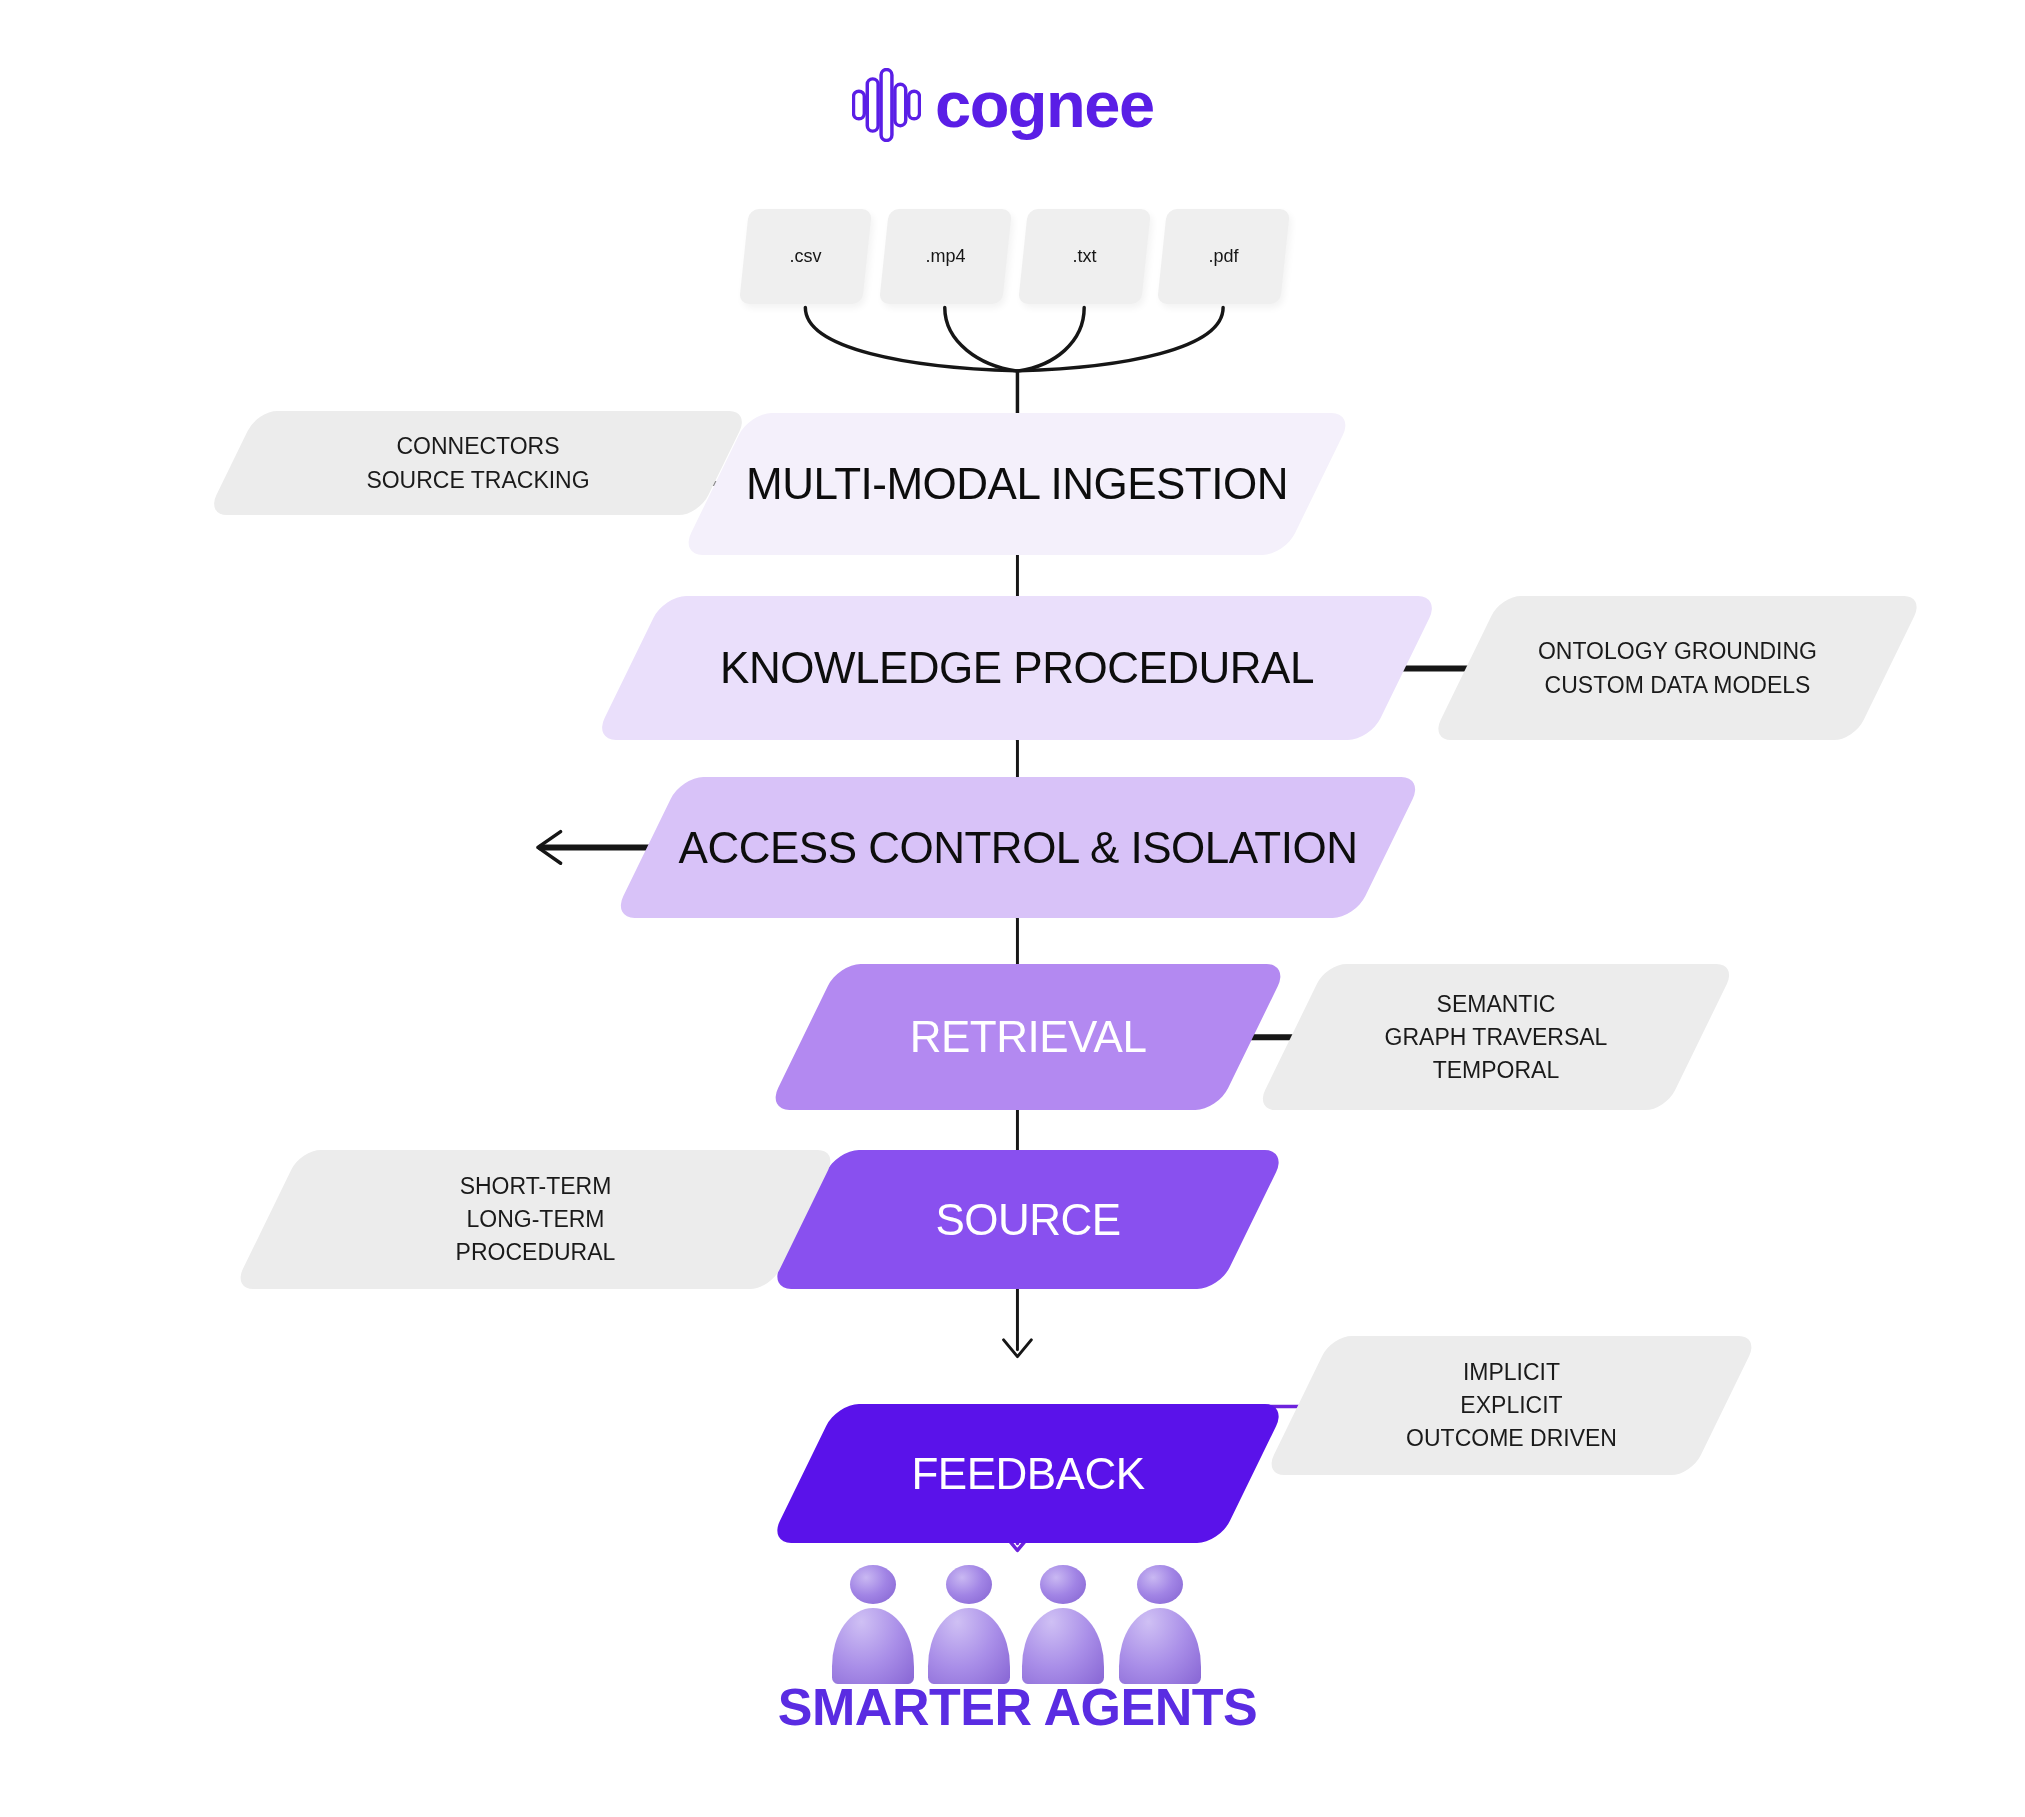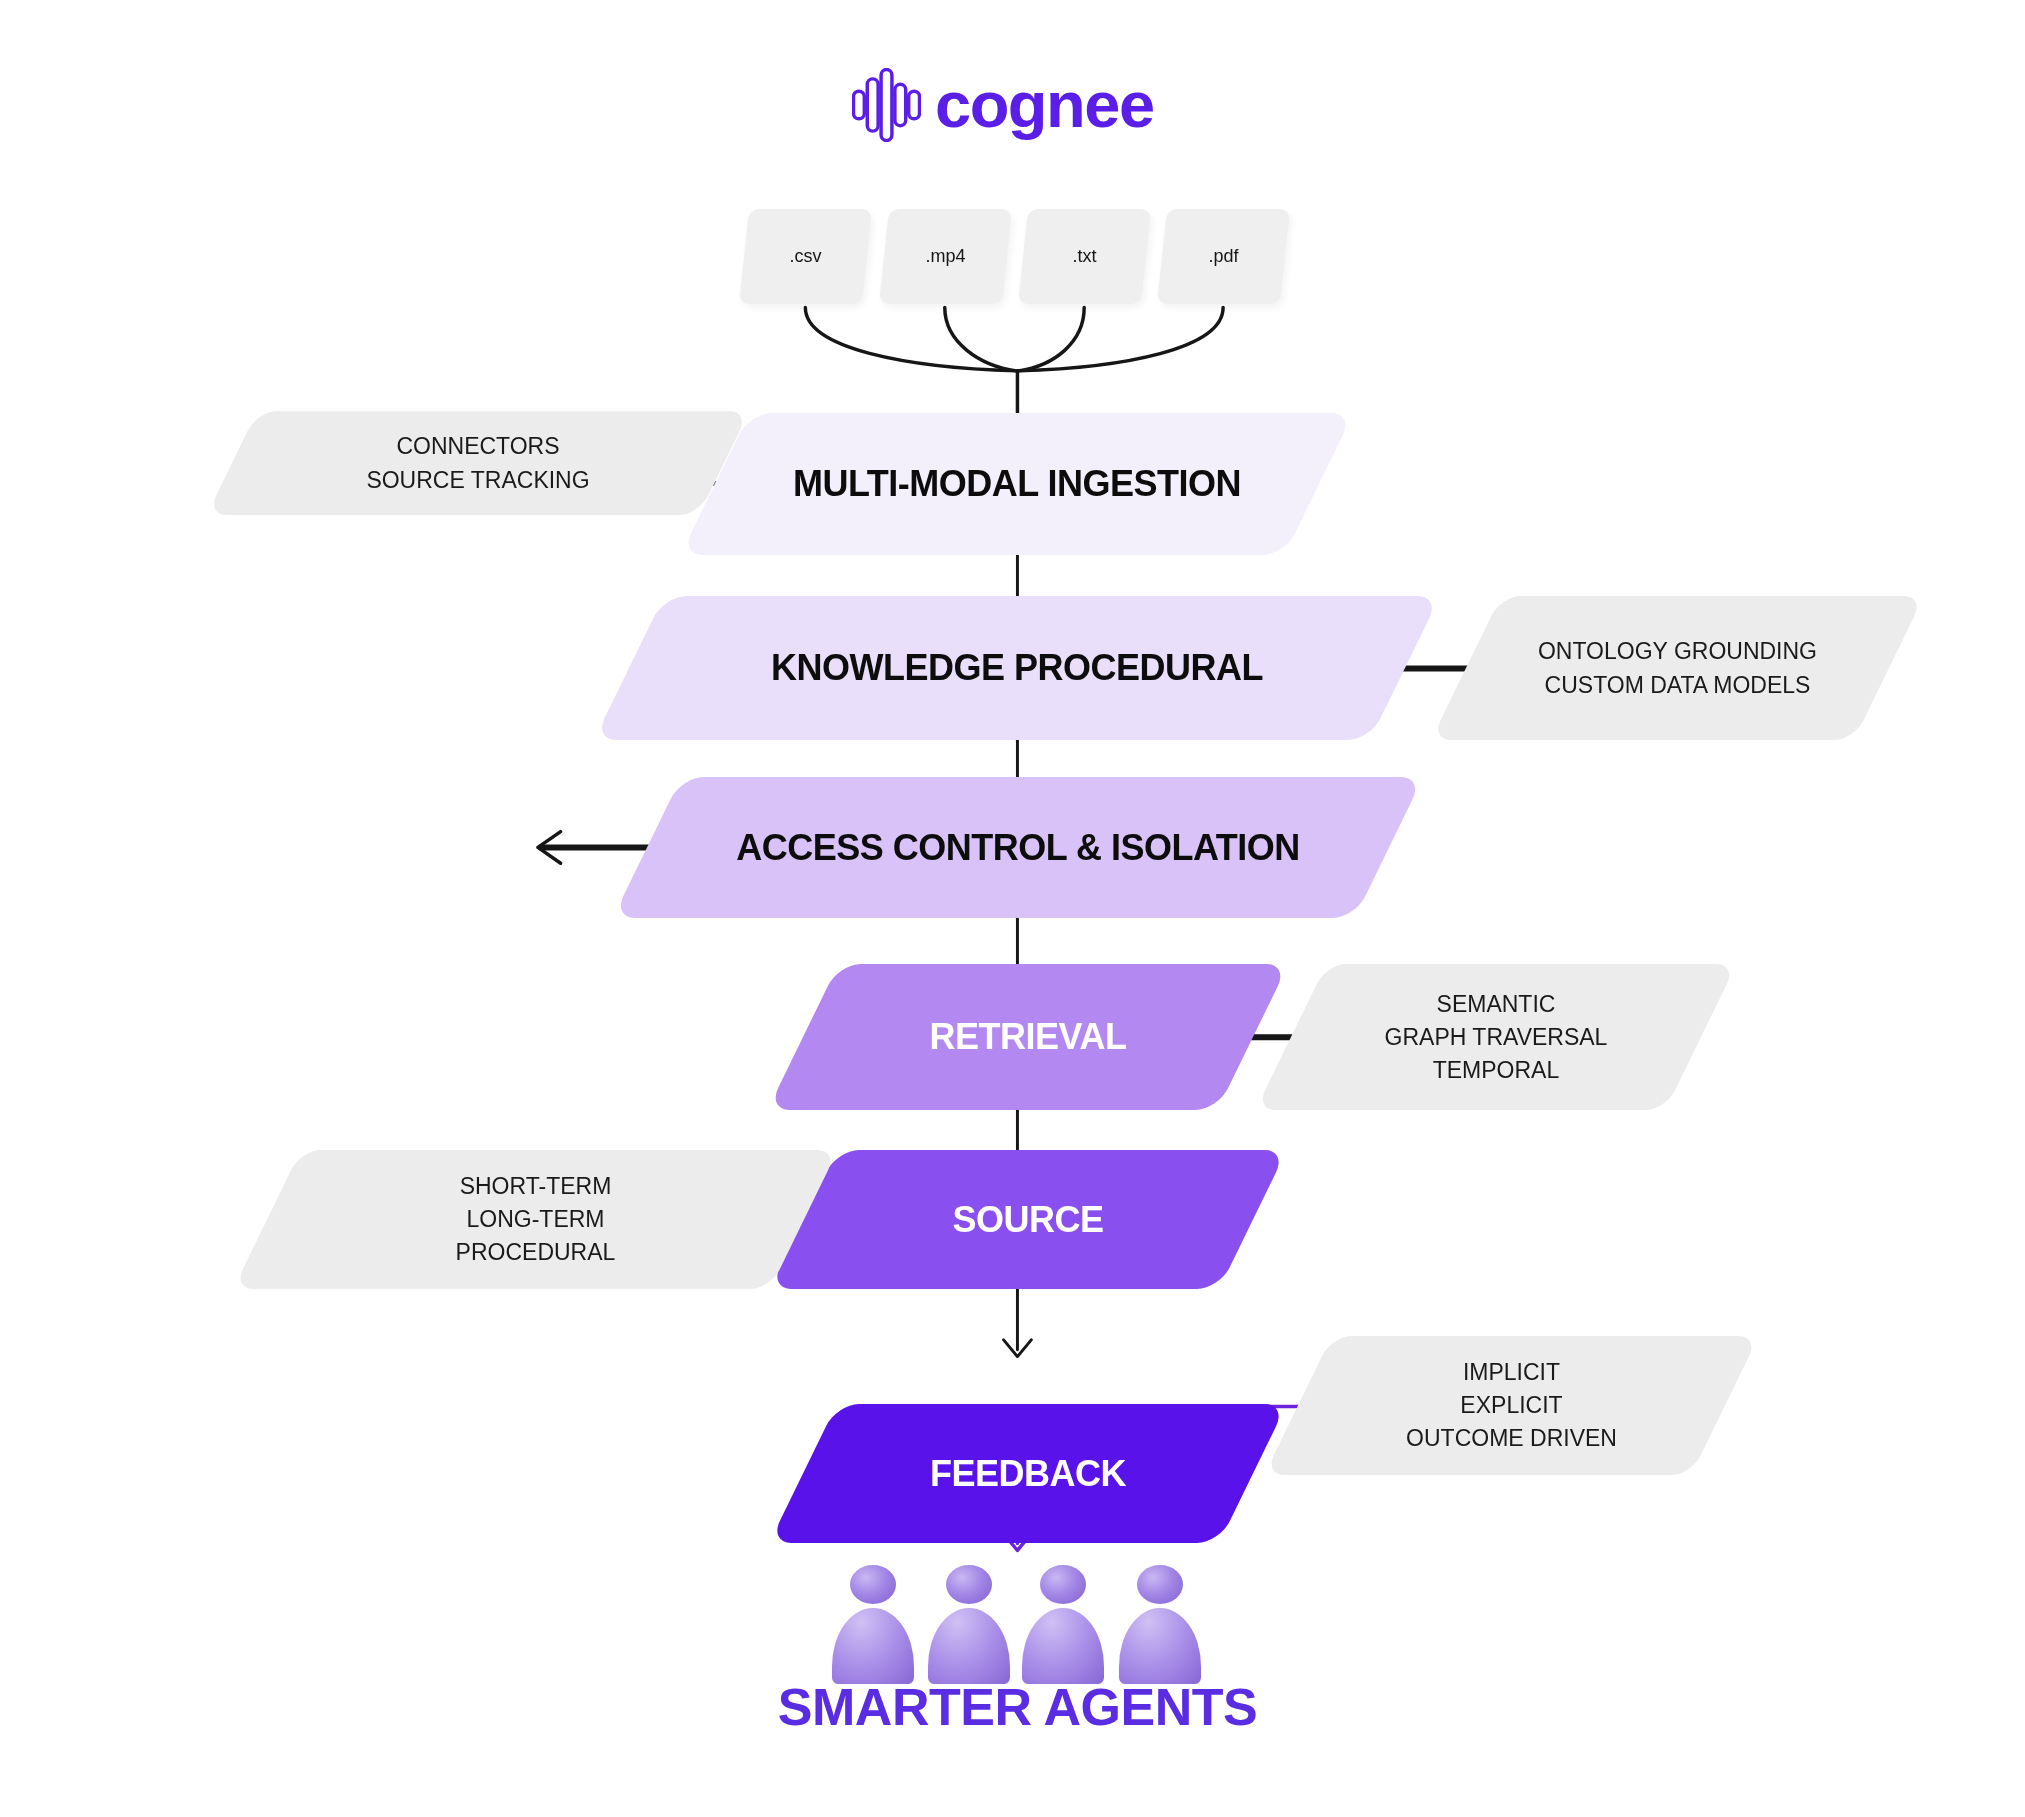--- a/index.html
+++ b/index.html
@@ -22,21 +22,21 @@
   }
   .chip .chip-label{
     position:absolute;inset:0;display:flex;align-items:center;justify-content:center;
     font-size:18px;font-weight:500;color:#161616;
   }
   
   .band{position:absolute;}
   .band .shape{position:absolute;inset:0;border-radius:22px;transform:skewX(-26deg);}
   .band .band-label{
     position:absolute;inset:0;display:flex;align-items:center;justify-content:center;
-    font-size:36px;font-weight:bold;letter-spacing:-0.5px;white-space:nowrap;
+    font-size:44px;font-weight:normal;letter-spacing:-0.5px;white-space:nowrap;
   }
   .band .band-label.dark{color:#0d0d0d;}
   .band .band-label.light{color:#ffffff;}
   
   .ann{position:absolute;}
   .ann .shape{position:absolute;inset:0;background:#ececec;border-radius:20px;transform:skewX(-26deg);}
   .ann .ann-lines{
     position:absolute;inset:0;display:flex;flex-direction:column;align-items:center;justify-content:center;
     font-size:23px;font-weight:400;color:#1a1a1a;line-height:34px;text-align:center;white-space:nowrap;
   }

